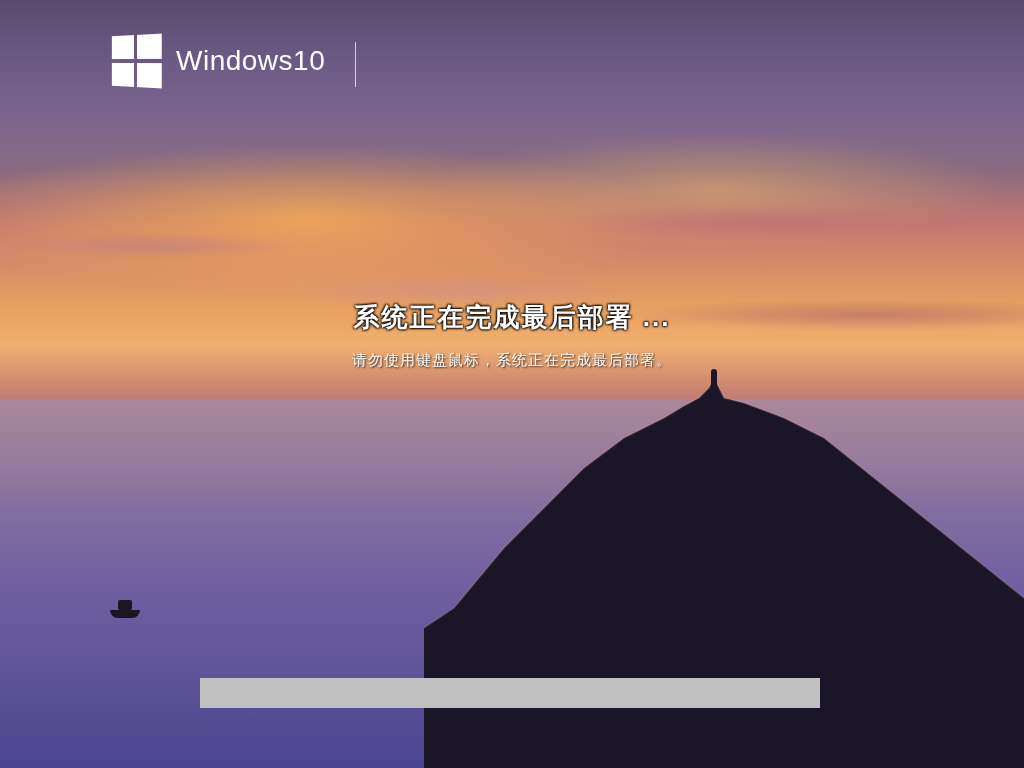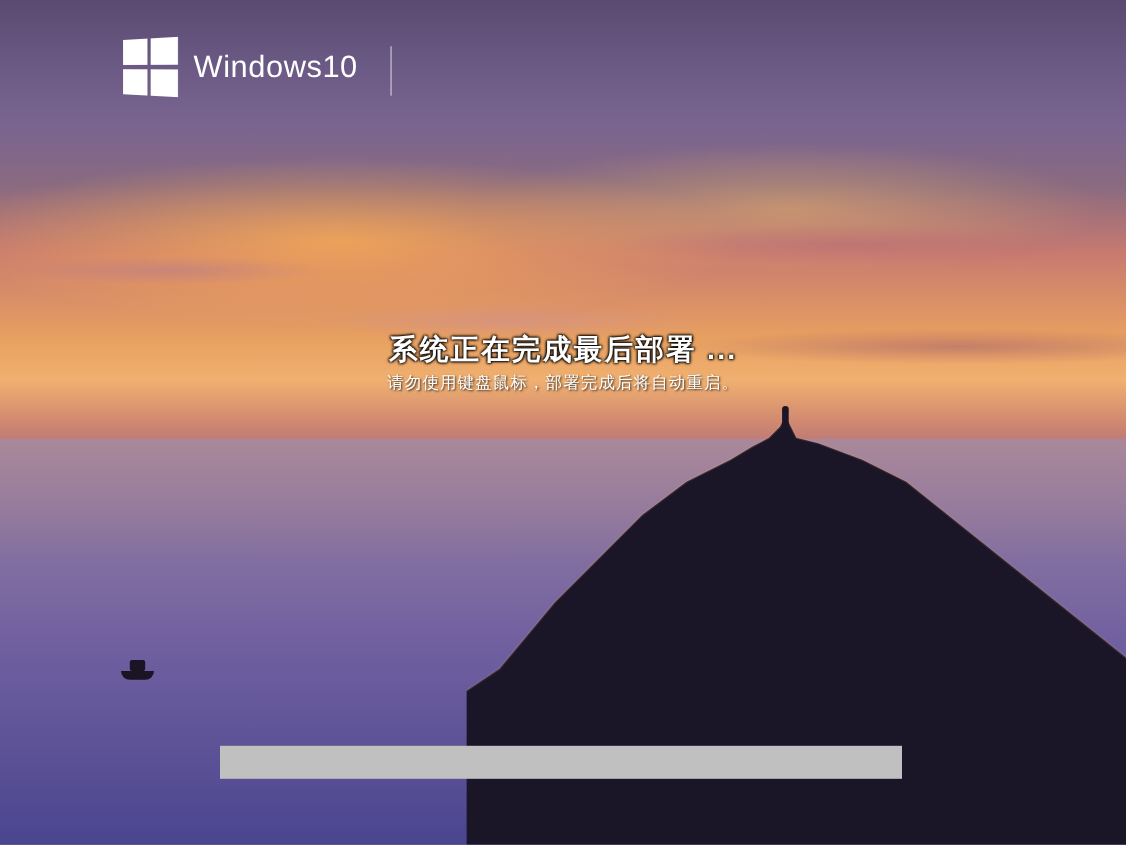--- a/index.html
+++ b/index.html
@@ -186,21 +186,21 @@
       text-align: center;
       color: white;
       z-index: 10;
     }
     
     .main-status {
       font-size: 26px;
       font-weight: bold;
       letter-spacing: 2px;
       text-shadow: 1px 1px 2px rgba(0,0,0,0.7), -1px -1px 2px rgba(0,0,0,0.7), 1px -1px 2px rgba(0,0,0,0.7), -1px 1px 2px rgba(0,0,0,0.7);
-      margin-bottom: 4px;
+      margin-bottom: 16px;
     }
     
     .sub-status {
       font-size: 15px;
       letter-spacing: 1px;
       text-shadow: 1px 1px 2px rgba(0,0,0,0.8);
     }
     
     
     .progress-bar {
@@ -246,18 +246,18 @@
         <span></span>
         <span></span>
     </div>
     <div class="os-name">Windows10</div>
   </div>
   <div class="divider"></div>
 </div>
 
 <div class="center-messages">
   <div class="main-status">系统正在完成最后部署 ...</div>
-  <div class="sub-status">请勿使用键盘鼠标，部署完成后将自动重启。</div>
+  <div class="sub-status">请勿使用键盘鼠标，系统正在完成最后部署。</div>
 </div>
 
 <div class="progress-bar">
   <div class="progress-fill" style="width: 0%;"></div>
 </div>
 
 </body></html>

